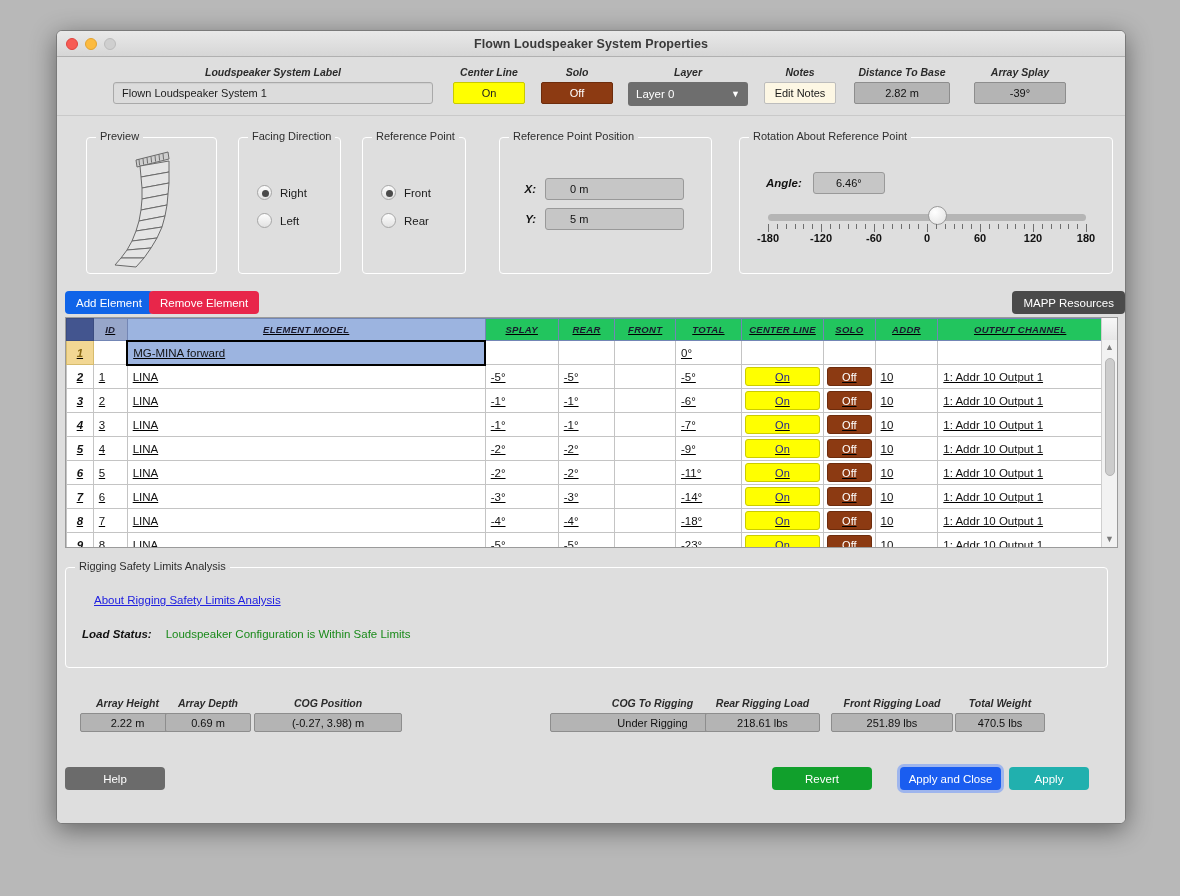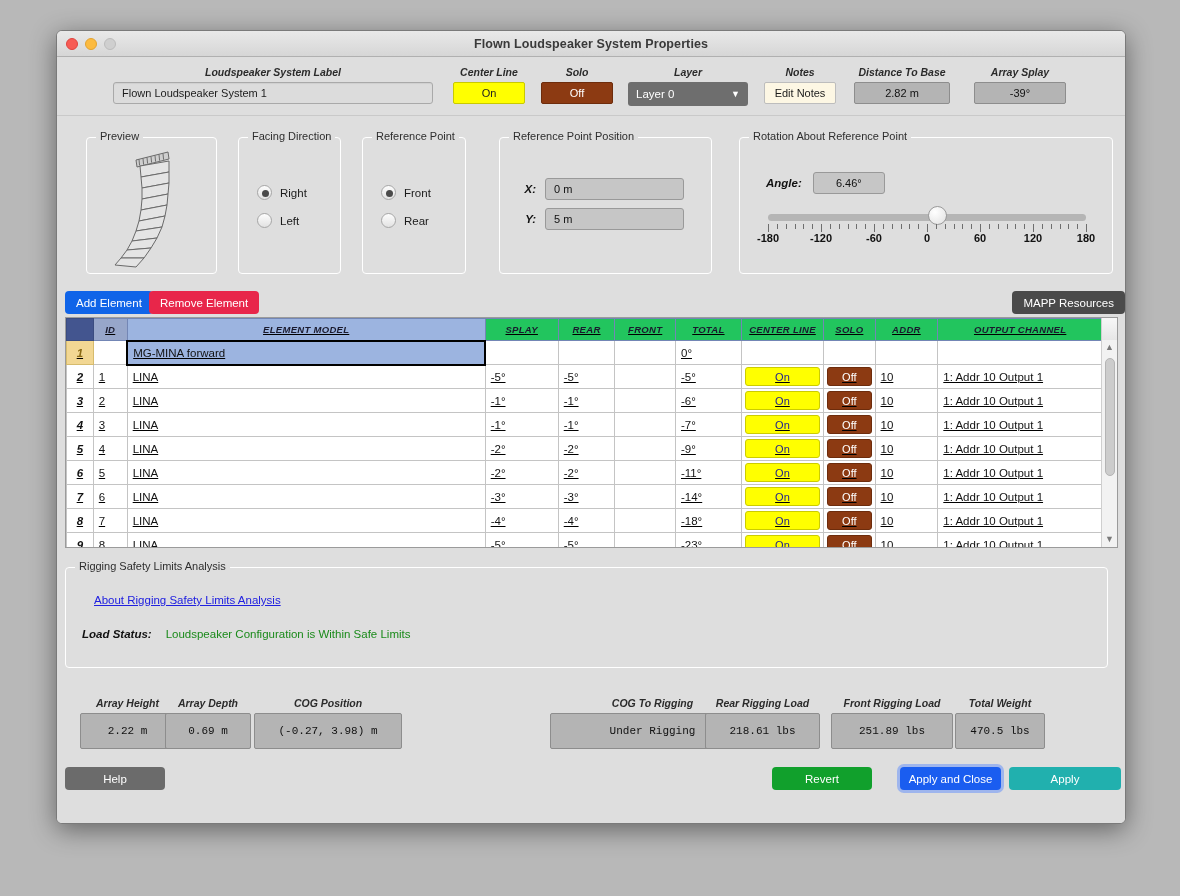--- a/index.html
+++ b/index.html
@@ -111,21 +111,21 @@
   .radio-label { font-size: 11.5px; color: #1b1b1b; }
   .xyrow { display: flex; align-items: center; margin-bottom: 8px; }
   .xylabel {
     font-size: 11.5px; font-weight: bold; font-style: italic;
     color: #121212; width: 22px; text-align: right; margin-right: 9px;
   }
   .xyinput {
     width: 139px; height: 22px; background: #c6c6c6;
     border: 1px solid #999; border-radius: 3px;
     font-size: 11px; color: #111;
-    display: flex; align-items: center; padding-left: 8px;
+    display: flex; align-items: center; padding-left: 24px;
   }
   
   .slider-track {
     position: absolute; left: 28px; top: 76px; width: 318px; height: 7px;
     background: #b5b5b5; border-radius: 4px;
   }
   .slider-thumb {
     position: absolute; left: 188px; top: 68px; width: 19px; height: 19px;
     border-radius: 50%; background: radial-gradient(circle at 35% 30%, #fff, #e0e0e0);
     border: 1px solid #9a9a9a;
@@ -214,23 +214,23 @@
     font-size: 11.5px; font-weight: bold; font-style: italic; color: #111;
   }
   .loadstatus-val { font-size: 11.5px; color: #1a8a1a; }
   
   .sfield { position: absolute; text-align: center; }
   .slabel {
     font-size: 10.5px; font-style: italic; font-weight: bold;
     color: #2b2b2b; margin-bottom: 4px; white-space: nowrap;
   }
   .sval {
-    height: 36px; background: #b4b4b4; border: 1px solid #8d8d8d;
+    height: 19px; background: #b4b4b4; border: 1px solid #8d8d8d;
     border-radius: 2px; font-size: 11px; color: #111;
-    display: flex; align-items: center; justify-content: center; font-family: Liberation Mono, monospace;
+    display: flex; align-items: center; justify-content: center;
   }
   
   .fbtn {
     position: absolute; height: 23px; border-radius: 4px;
     font-size: 11.5px; color: #fff;
     display: flex; align-items: center; justify-content: center; border: none;
   }
   .focusring { box-shadow: 0 0 0 3px rgba(80,130,255,0.45); }
 </style>
 </head>
@@ -648,16 +648,16 @@
         </div>
         <div class="sfield" style="left: 890px; top: 0px; width: 90px;">
           <div class="slabel">Total Weight</div>
           <div class="sval">470.5 lbs</div>
         </div>
       </div>
 
     <div class="fbtn" style="left: 8px; top: 651px; width: 100px; background: rgb(107, 107, 107);">Help</div>
     <div class="fbtn" style="left: 715px; top: 651px; width: 100px; background: rgb(17, 160, 44);">Revert</div>
     <div class="fbtn focusring" style="left: 843px; top: 651px; width: 101px; background: rgb(26, 93, 240);">Apply and Close</div>
-    <div class="fbtn" style="left: 952px; top: 651px; width: 112px; background: rgb(33, 176, 174);">Apply</div>
+    <div class="fbtn" style="left: 952px; top: 651px; width: 80px; background: rgb(33, 176, 174);">Apply</div>
 
   </div>
 </div>
 
 </body></html>

